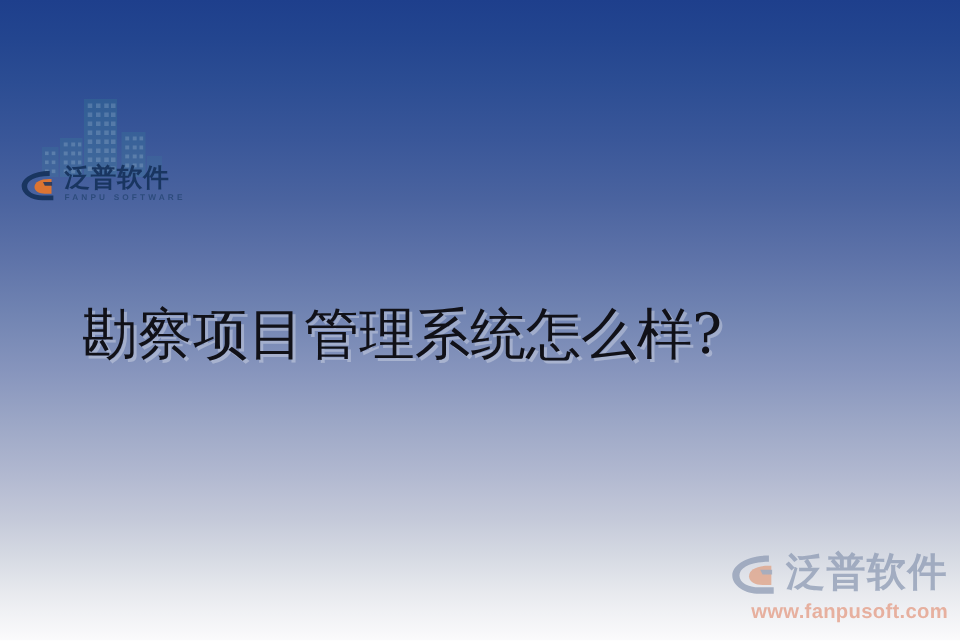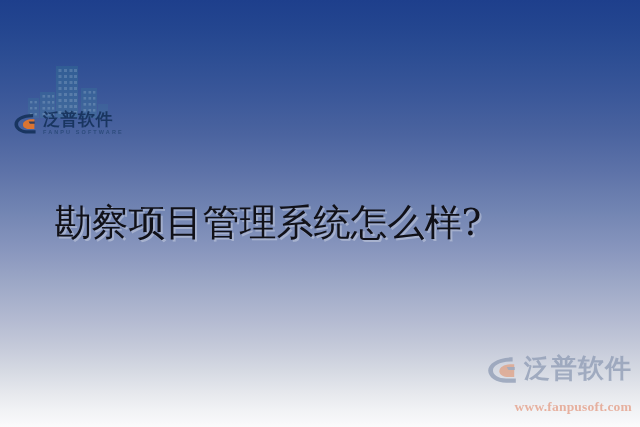--- a/index.html
+++ b/index.html
@@ -128,26 +128,26 @@
   }
   #watermark .wm-cn {
     font-family: "DejaVu Sans", "Liberation Sans", sans-serif;
     font-size: 26px;
     font-weight: 700;
     color: #8e9bb4;
     letter-spacing: 1px;
     white-space: nowrap;
   }
   #watermark .wm-url {
-    font-family: Liberation Serif, serif;
+    font-family: Liberation Sans, sans-serif;
     font-size: 13.5px;
     font-weight: 700;
     color: #e49b83;
     letter-spacing: 0.2px;
-    margin-top: 13px;
+    margin-top: 1px;
     white-space: nowrap;
   }
 </style>
 </head>
 <body>
 
 <div id="banner">
 
   <div id="skyline">
     <svg viewBox="0 0 86 56" width="86" height="56" xmlns="http://www.w3.org/2000/svg" aria-hidden="true">

